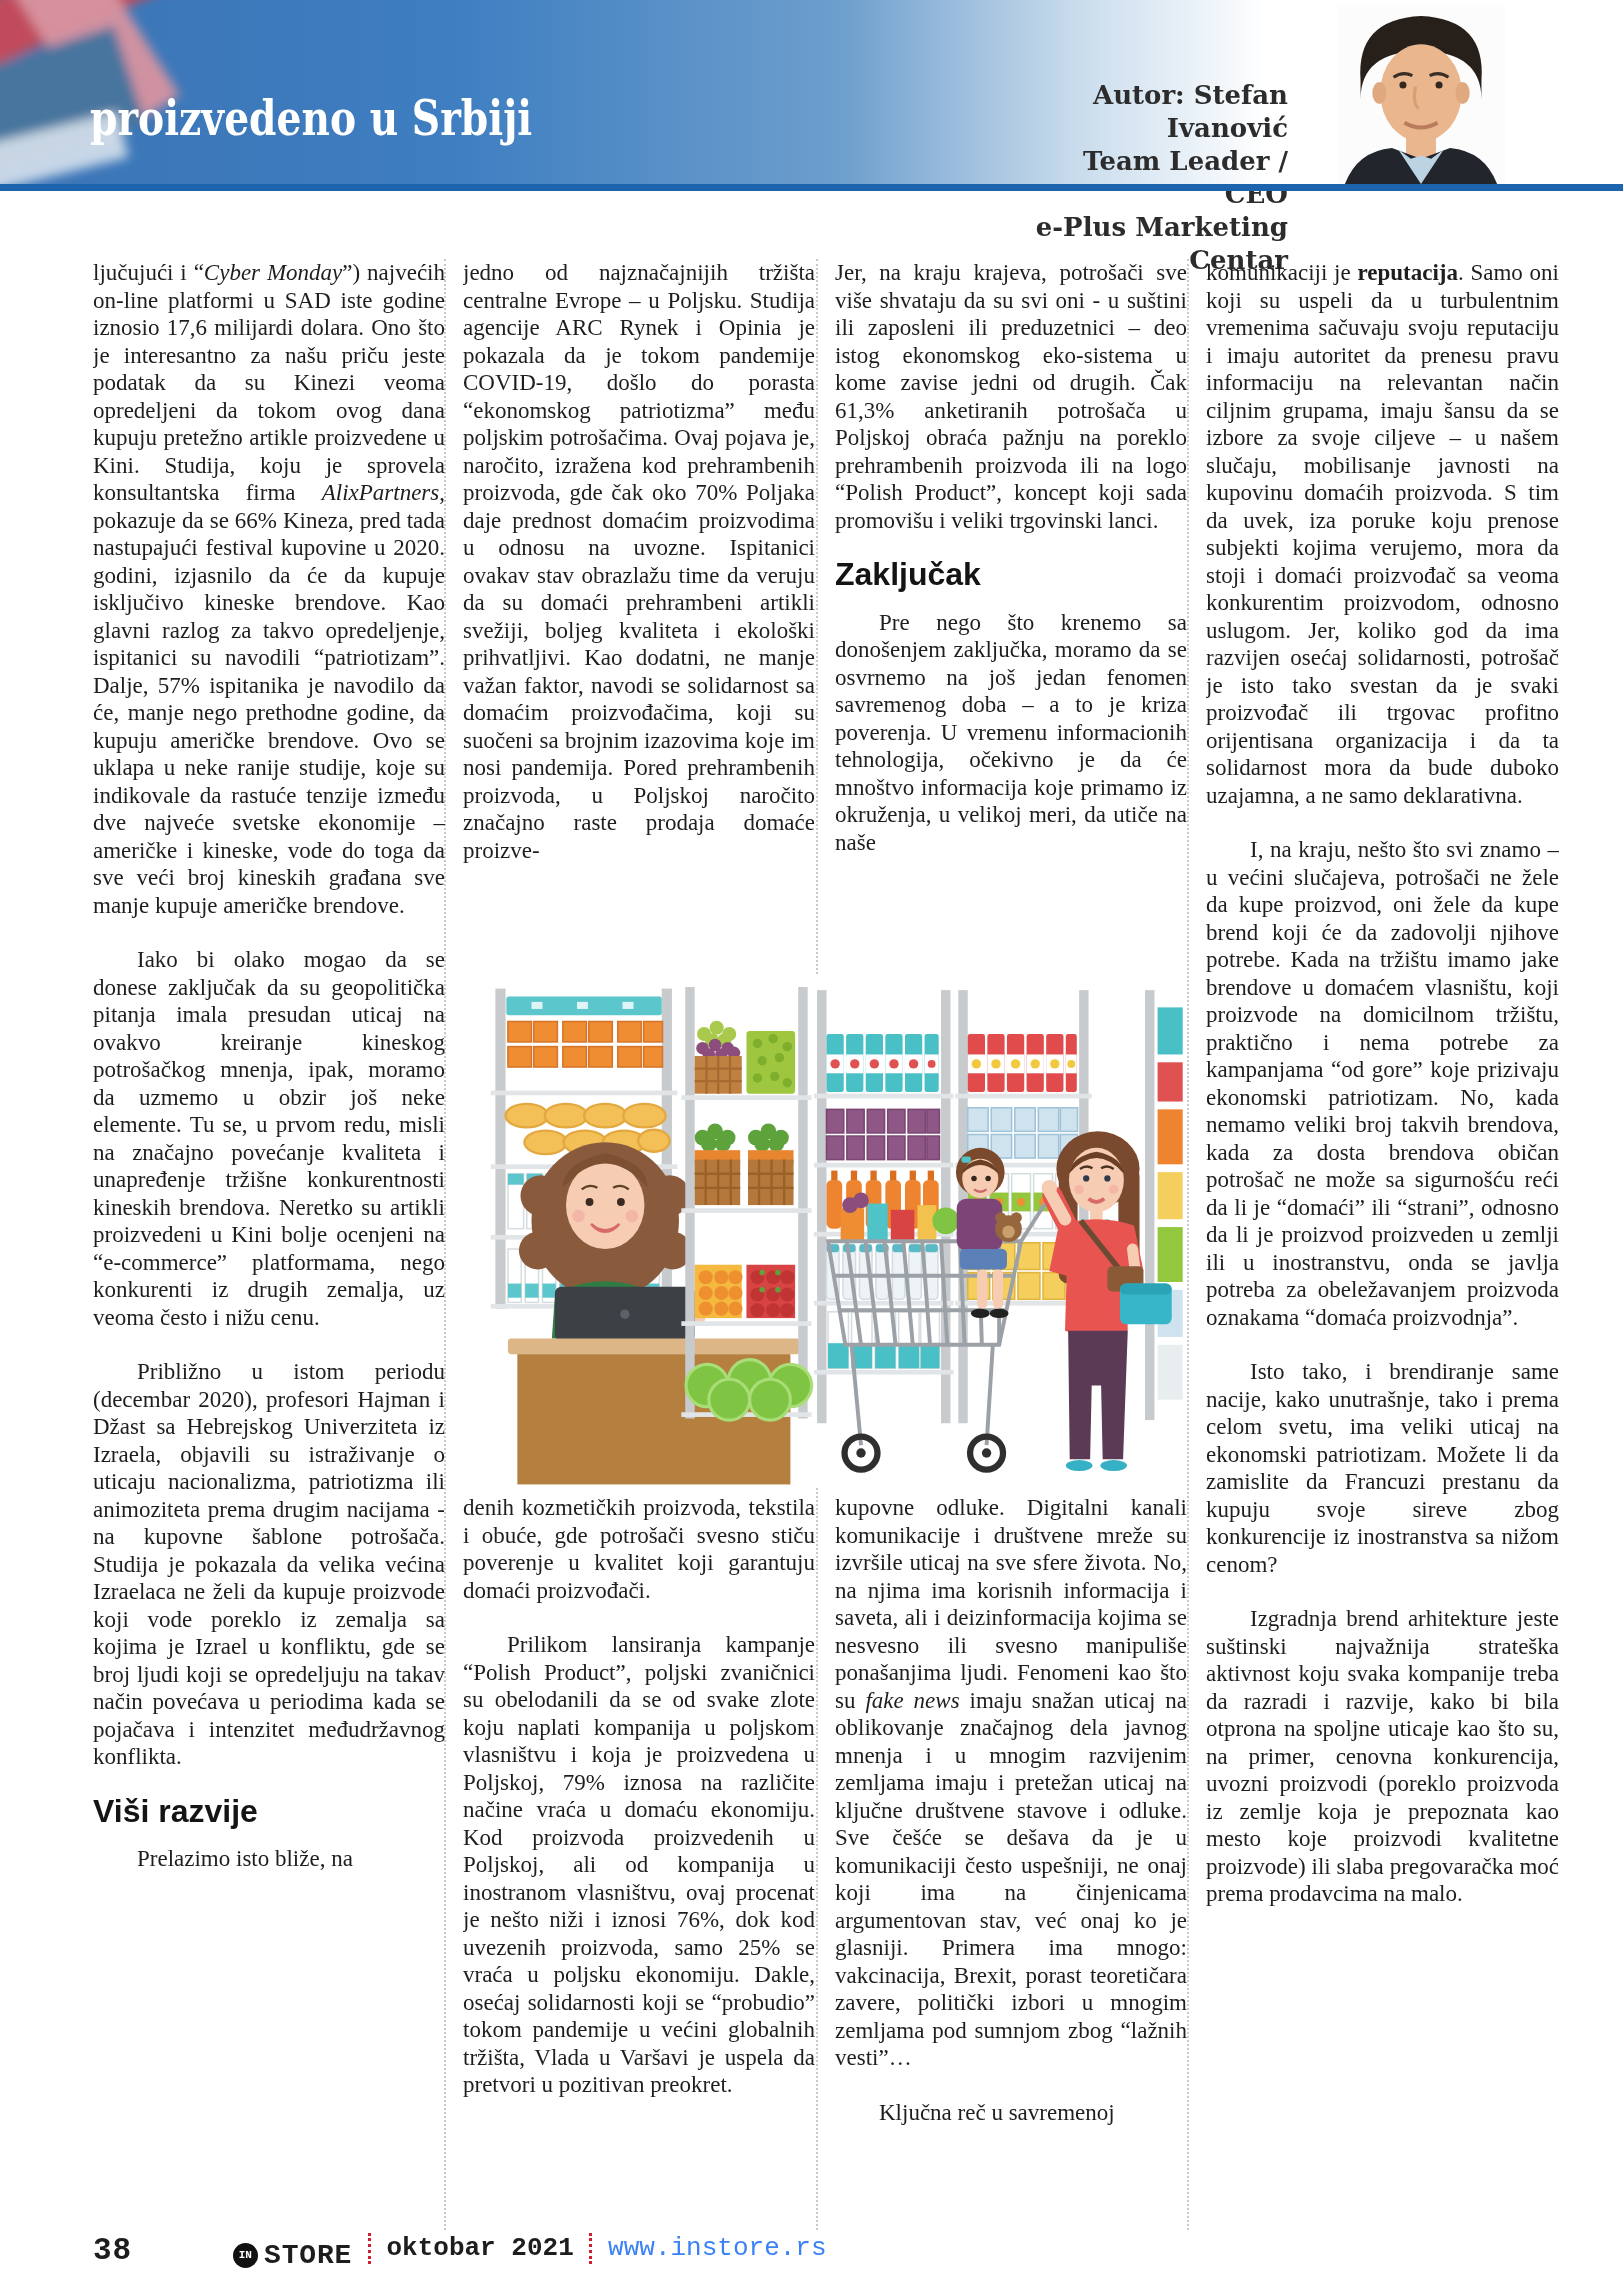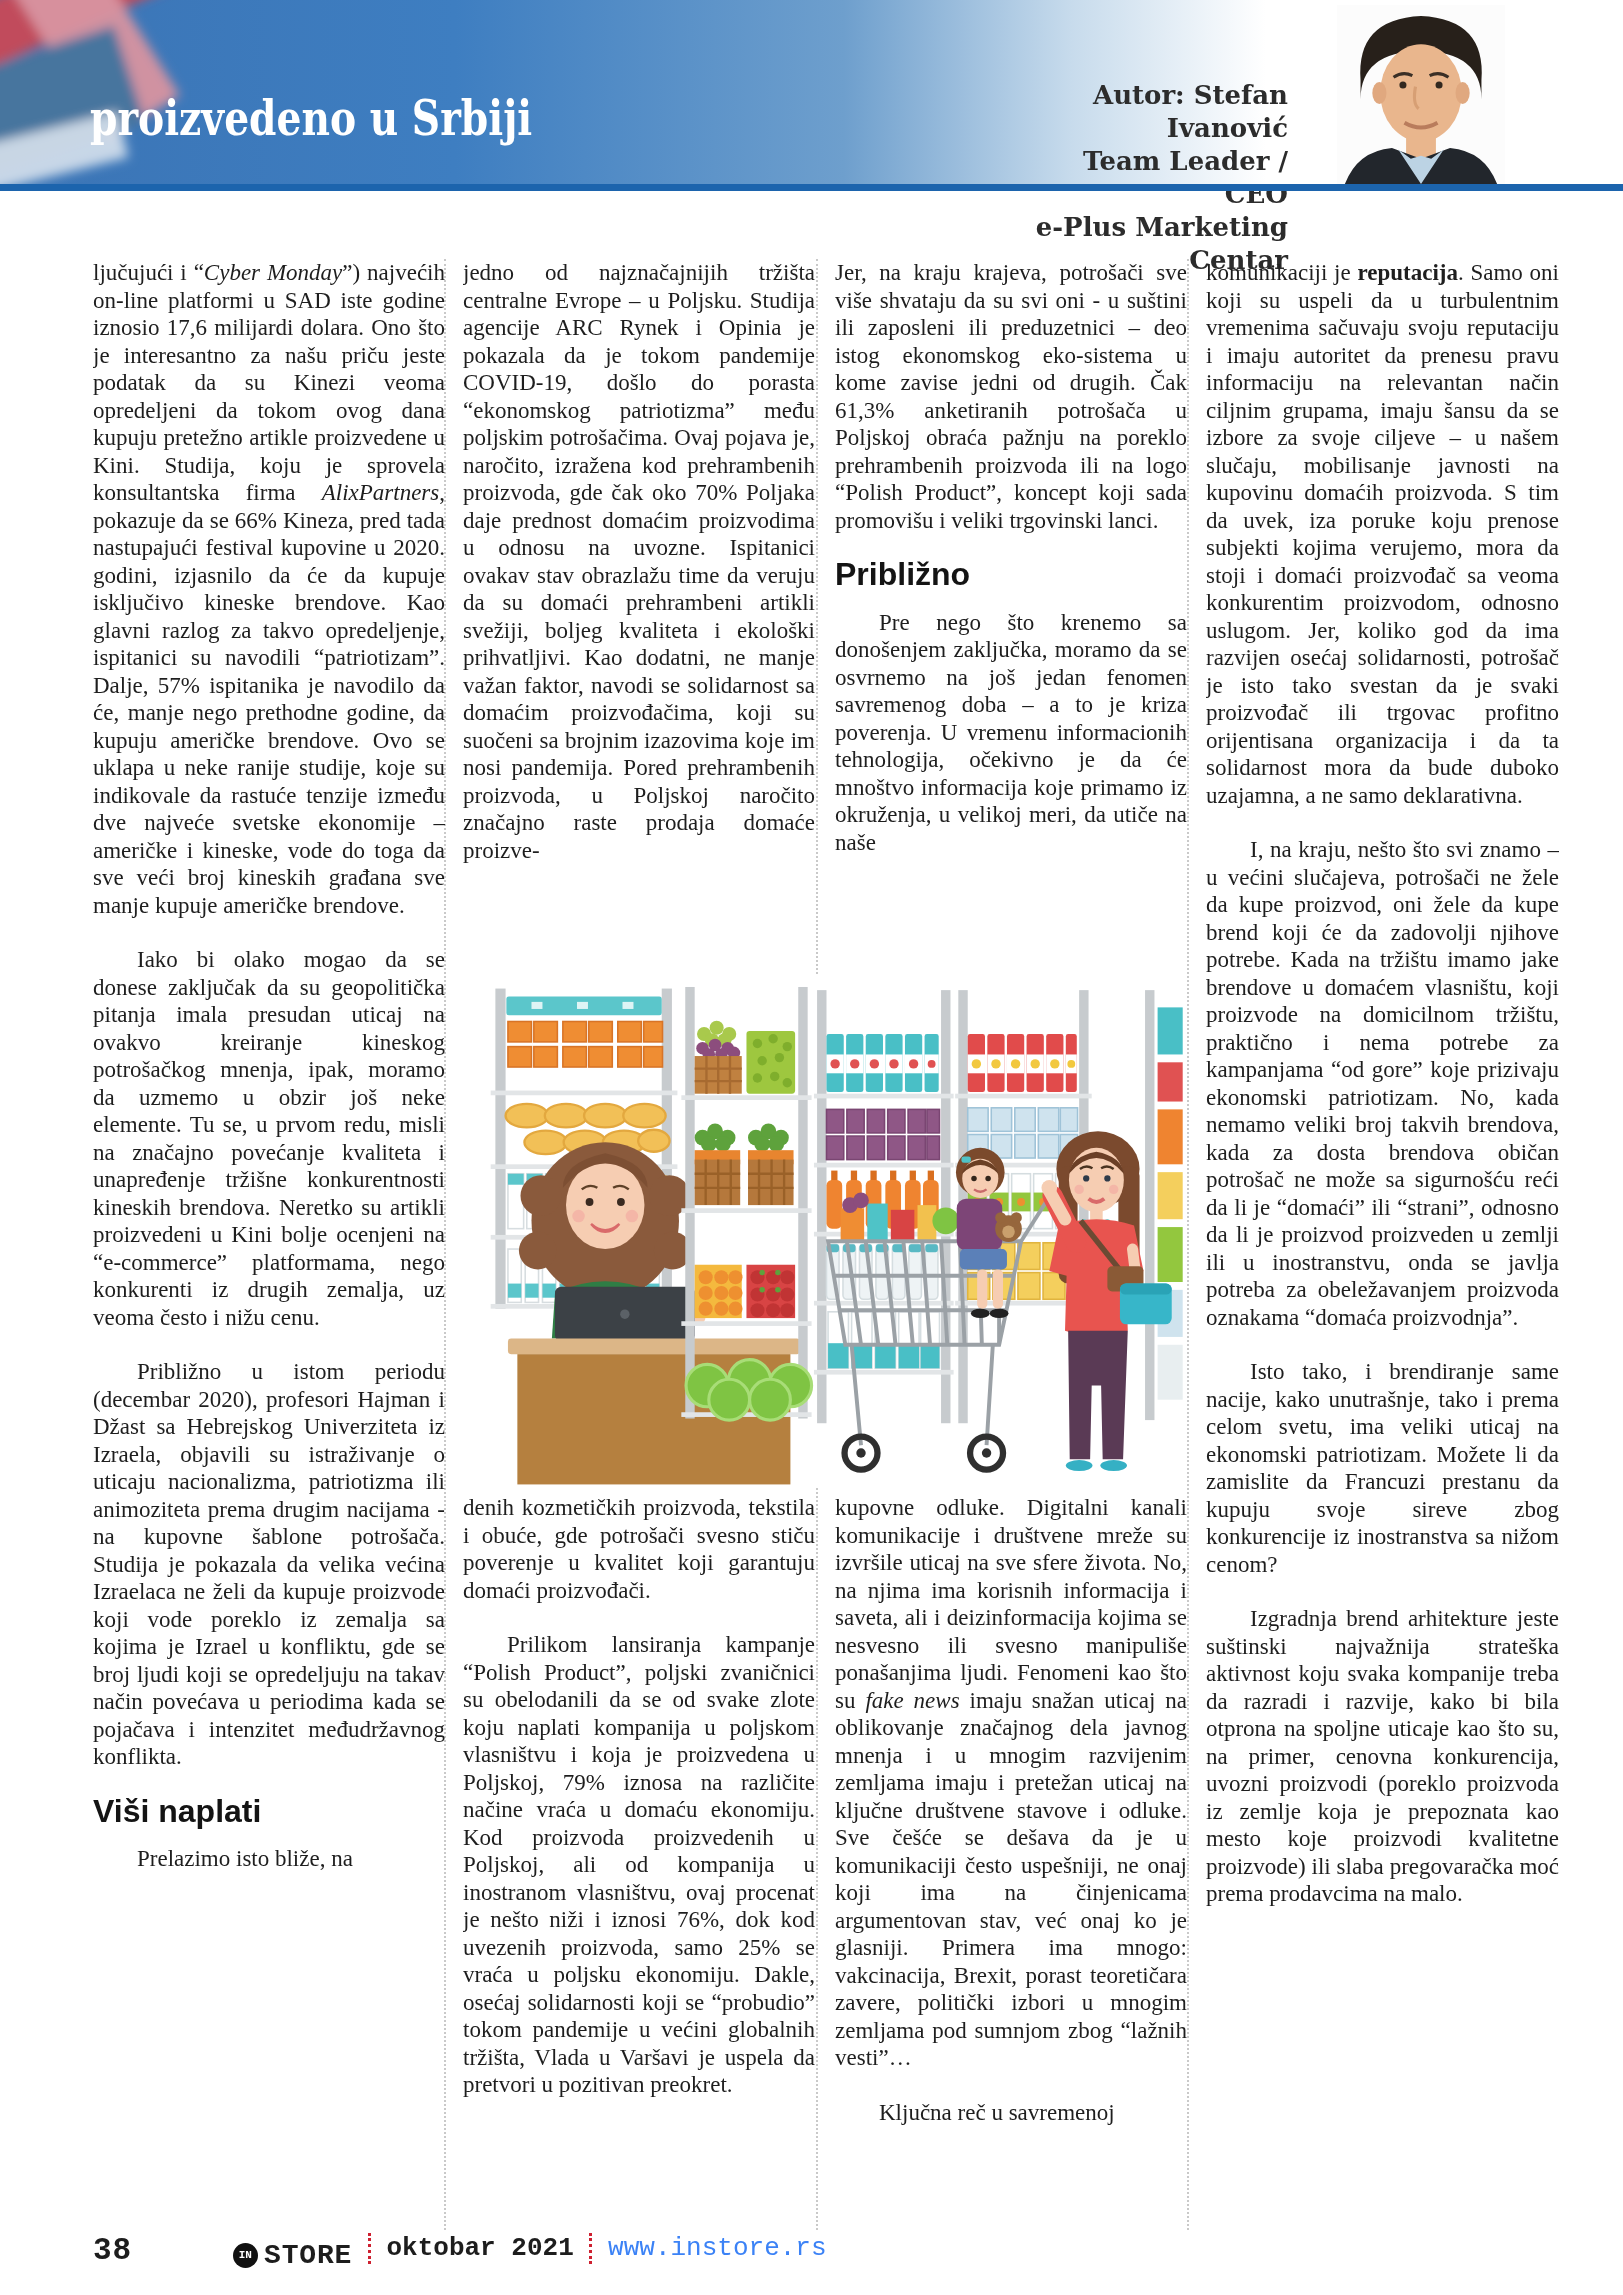--- a/index.html
+++ b/index.html
@@ -92,33 +92,33 @@
   </header>
 
   <div class="colsep s1"></div>
   <div class="colsep s2"></div>
   <div class="colsep s3"></div>
 
   <section class="col c1">
       <p class=""><span>ljučujući i “</span><span class="i">Cyber Monday</span><span>”) najvećih on-line platformi u SAD iste godine iznosio 17,6 milijardi dolara. Ono što je interesantno za našu priču jeste podatak da su Kinezi veoma opredeljeni da tokom ovog dana kupuju pretežno artikle proizvedene u Kini. Studija, koju je sprovela konsultantska firma </span><span class="i">AlixPartners</span><span>, pokazuje da se 66% Kineza, pred tada nastupajući festival kupovine u 2020. godini, izjasnilo da će da kupuje isključivo kineske brendove. Kao glavni razlog za takvo opredeljenje, ispitanici su navodili “patriotizam”. Dalje, 57% ispitanika je navodilo da će, manje nego prethodne godine, da kupuju američke brendove. Ovo se uklapa u neke ranije studije, koje su indikovale da rastuće tenzije između dve najveće svetske ekonomije – američke i kineske, vode do toga da sve veći broj kineskih građana sve manje kupuje američke brendove.</span></p>
       <p class="ind"><span>Iako bi olako mogao da se donese zaključak da su geopolitička pitanja imala presudan uticaj na ovakvo kreiranje kineskog potrošačkog mnenja, ipak, moramo da uzmemo u obzir još neke elemente. Tu se, u prvom redu, misli na značajno povećanje kvaliteta i unapređenje tržišne konkurentnosti kineskih brendova. Neretko su artikli proizvedeni u Kini bolje ocenjeni na “e-commerce” platformama, nego konkurenti iz drugih zemalja, uz veoma često i nižu cenu.</span></p>
       <p class="ind"><span>Približno u istom periodu (decembar 2020), profesori Hajman i Džast sa Hebrejskog Univerziteta iz Izraela, objavili su istraživanje o uticaju nacionalizma, patriotizma ili animoziteta prema drugim nacijama - na kupovne šablone potrošača. Studija je pokazala da velika većina Izraelaca ne želi da kupuje proizvode koji vode poreklo iz zemalja sa kojima je Izrael u konfliktu, gde se broj ljudi koji se opredeljuju na takav način povećava u periodima kada se pojačava i intenzitet međudržavnog konflikta.</span></p>
-      <h3>Viši naplati</h3>
+      <h3>Viši razvije</h3>
       <p class="ind"><span>Prelazimo isto bliže, na</span></p>
     </section>
   <section class="col c2t">
       <p class=""><span>jedno od najznačajnijih tržišta centralne Evrope – u Poljsku.  Studija agencije ARC Rynek i Opinia je pokazala da je tokom pandemije COVID-19, došlo do porasta “ekonomskog patriotizma” među poljskim potrošačima. Ovaj pojava je, naročito, izražena kod prehrambenih proizvoda, gde čak oko 70% Poljaka daje prednost domaćim proizvodima u odnosu na uvozne. Ispitanici ovakav stav obrazlažu time da veruju da su domaći prehrambeni artikli svežiji, boljeg kvaliteta i ekološki prihvatljivi. Kao dodatni, ne manje važan faktor, navodi se solidarnost sa domaćim proizvođačima, koji su suočeni sa brojnim izazovima koje im nosi pandemija. Pored prehrambenih proizvoda, u Poljskoj naročito značajno raste prodaja domaće proizve-</span></p>
     </section>
   <section class="col c2b">
       <p class=""><span>denih kozmetičkih proizvoda, tekstila i obuće, gde potrošači svesno stiču poverenje u kvalitet koji garantuju domaći proizvođači.</span></p>
       <p class="ind"><span>Prilikom lansiranja kampanje “Polish Product”, poljski zvaničnici su obelodanili da se od svake zlote koju naplati kompanija u poljskom vlasništvu i koja je proizvedena u Poljskoj, 79% iznosa na različite načine vraća u domaću ekonomiju. Kod proizvoda proizvedenih u Poljskoj, ali od kompanija u inostranom vlasništvu, ovaj procenat je nešto niži i iznosi 76%, dok kod uvezenih proizvoda, samo 25% se vraća u poljsku ekonomiju. Dakle, osećaj solidarnosti koji se “probudio” tokom pandemije u većini globalnih tržišta, Vlada u Varšavi je uspela da pretvori u pozitivan preokret.</span></p>
     </section>
   <section class="col c3t">
       <p class=""><span>Jer, na kraju krajeva, potrošači sve više shvataju da su svi oni - u suštini ili zaposleni ili preduzetnici – deo istog ekonomskog eko-sistema u kome zavise jedni od drugih.  Čak 61,3% anketiranih potrošača u Poljskoj obraća pažnju na poreklo prehrambenih proizvoda ili na logo “Polish Product”, koncept koji sada promovišu i veliki trgovinski lanci.</span></p>
-      <h3>Približno</h3>
+      <h3>Zaključak</h3>
       <p class="ind"><span>Pre nego što krenemo sa donošenjem zaključka, moramo da se osvrnemo na još jedan fenomen savremenog doba – a to je kriza poverenja. U vremenu informacionih tehnologija, očekivno je da će mnoštvo informacija koje primamo iz okruženja, u velikoj meri, da utiče na naše</span></p>
     </section>
   <section class="col c3b">
       <p class=""><span>kupovne odluke. Digitalni kanali komunikacije i društvene mreže su izvršile uticaj na sve sfere života. No, na njima ima korisnih informacija i saveta, ali i deizinformacija kojima se nesvesno ili svesno manipuliše ponašanjima ljudi. Fenomeni kao što su </span><span class="i">fake news</span><span> imaju snažan uticaj na oblikovanje značajnog dela javnog mnenja i u mnogim razvijenim zemljama imaju i pretežan uticaj na ključne društvene stavove i odluke. Sve češće se dešava da je u komunikaciji često uspešniji, ne onaj koji ima na činjenicama argumentovan stav, već onaj ko je glasniji. Primera ima mnogo: vakcinacija, Brexit, porast teoretičara zavere, politički izbori u mnogim zemljama pod sumnjom zbog “lažnih vesti”…</span></p>
       <p class="ind"><span>Ključna reč u savremenoj</span></p>
     </section>
   <section class="col c4">
       <p class=""><span>komunikaciji je </span><span class="b">reputacija</span><span>. Samo oni koji su uspeli da u turbulentnim vremenima sačuvaju svoju reputaciju i imaju autoritet da prenesu pravu informaciju na relevantan način ciljnim grupama, imaju šansu da se izbore za svoje ciljeve – u našem slučaju, mobilisanje javnosti na kupovinu domaćih proizvoda. S tim da uvek, iza poruke koju prenose subjekti kojima verujemo, mora da stoji i domaći proizvođač sa veoma konkurentim proizvodom, odnosno uslugom. Jer, koliko god da ima razvijen osećaj solidarnosti, potrošač je isto tako svestan da je svaki proizvođač ili trgovac profitno orijentisana organizacija i da ta solidarnost mora da bude duboko uzajamna, a ne samo deklarativna.</span></p>
       <p class="ind"><span>I, na kraju, nešto što svi znamo – u većini slučajeva, potrošači ne žele da kupe proizvod, oni žele da kupe brend koji će da zadovolji njihove potrebe. Kada na tržištu imamo jake brendove u domaćem vlasništu, koji proizvode na domicilnom tržištu, praktično i nema potrebe za kampanjama “od gore” koje prizivaju ekonomski patriotizam. No, kada nemamo veliki broj takvih brendova, kada za dosta brendova običan potrošač ne može sa sigurnošću reći da li je “domaći” ili “strani”, odnosno da li je proizvod proizveden u zemlji ili u inostranstvu, onda se javlja potreba za obeležavanjem proizvoda oznakama “domaća proizvodnja”.</span></p>
       <p class="ind"><span>Isto tako, i brendiranje same nacije, kako unutrašnje, tako i prema celom svetu, ima veliki uticaj na ekonomski patriotizam. Možete li da zamislite da Francuzi prestanu da kupuju svoje sireve zbog konkurencije iz inostranstva sa nižom cenom?</span></p>

